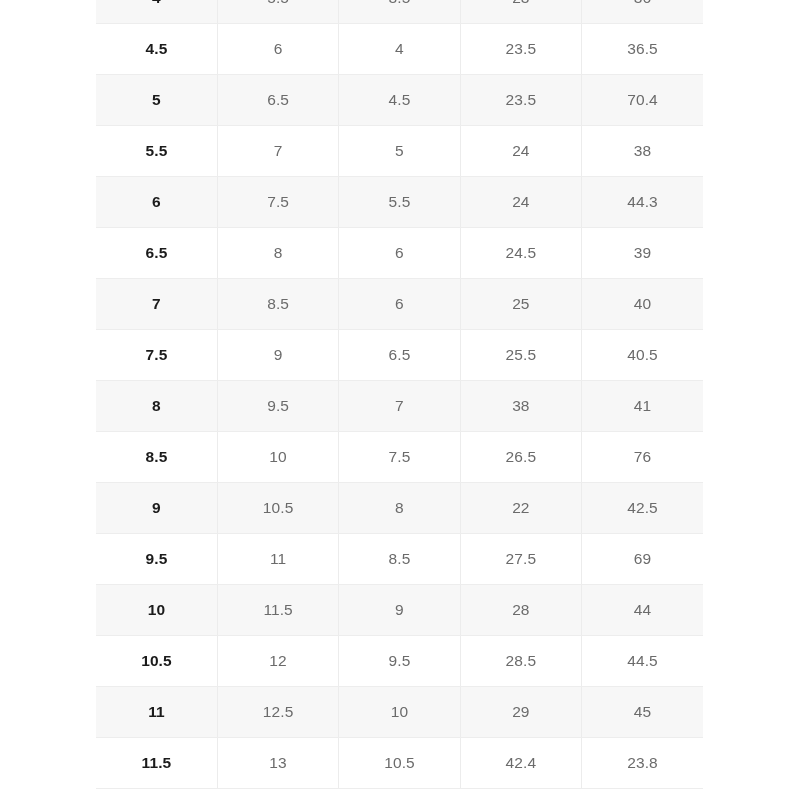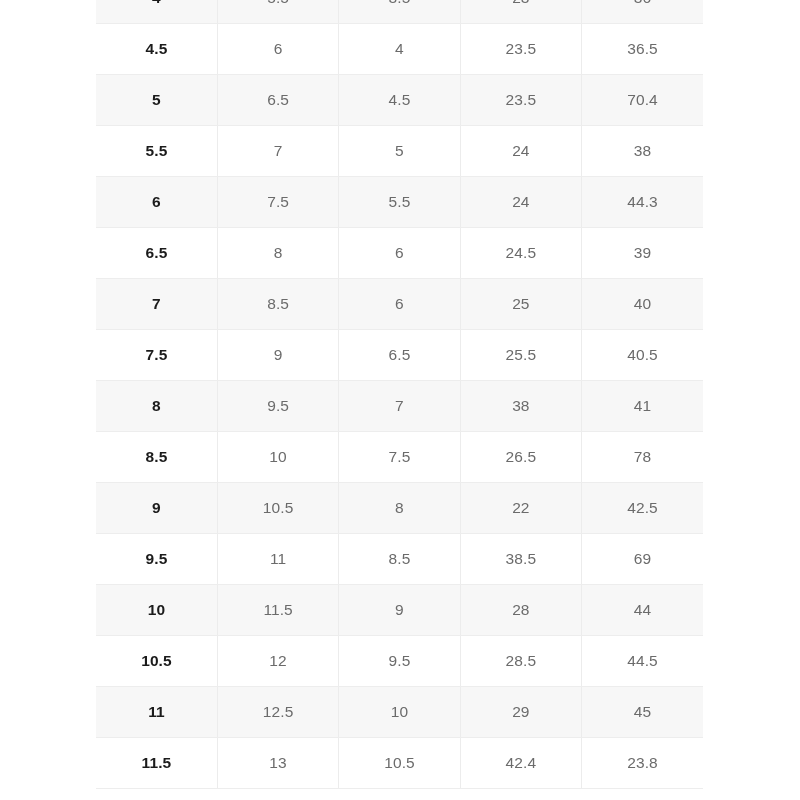--- a/index.html
+++ b/index.html
@@ -141,34 +141,34 @@
             <td>9.5</td>
             <td>7</td>
             <td>38</td>
             <td>41</td>
           </tr>
           <tr class="stripe-even">
             <td class="primary-col">8.5</td>
             <td>10</td>
             <td>7.5</td>
             <td>26.5</td>
-            <td>78</td>
+            <td>76</td>
           </tr>
           <tr class="stripe-odd">
             <td class="primary-col">9</td>
             <td>10.5</td>
             <td>8</td>
             <td>22</td>
             <td>42.5</td>
           </tr>
           <tr class="stripe-even">
             <td class="primary-col">9.5</td>
             <td>11</td>
             <td>8.5</td>
-            <td>38.5</td>
+            <td>27.5</td>
             <td>69</td>
           </tr>
           <tr class="stripe-odd">
             <td class="primary-col">10</td>
             <td>11.5</td>
             <td>9</td>
             <td>28</td>
             <td>44</td>
           </tr>
           <tr class="stripe-even">

